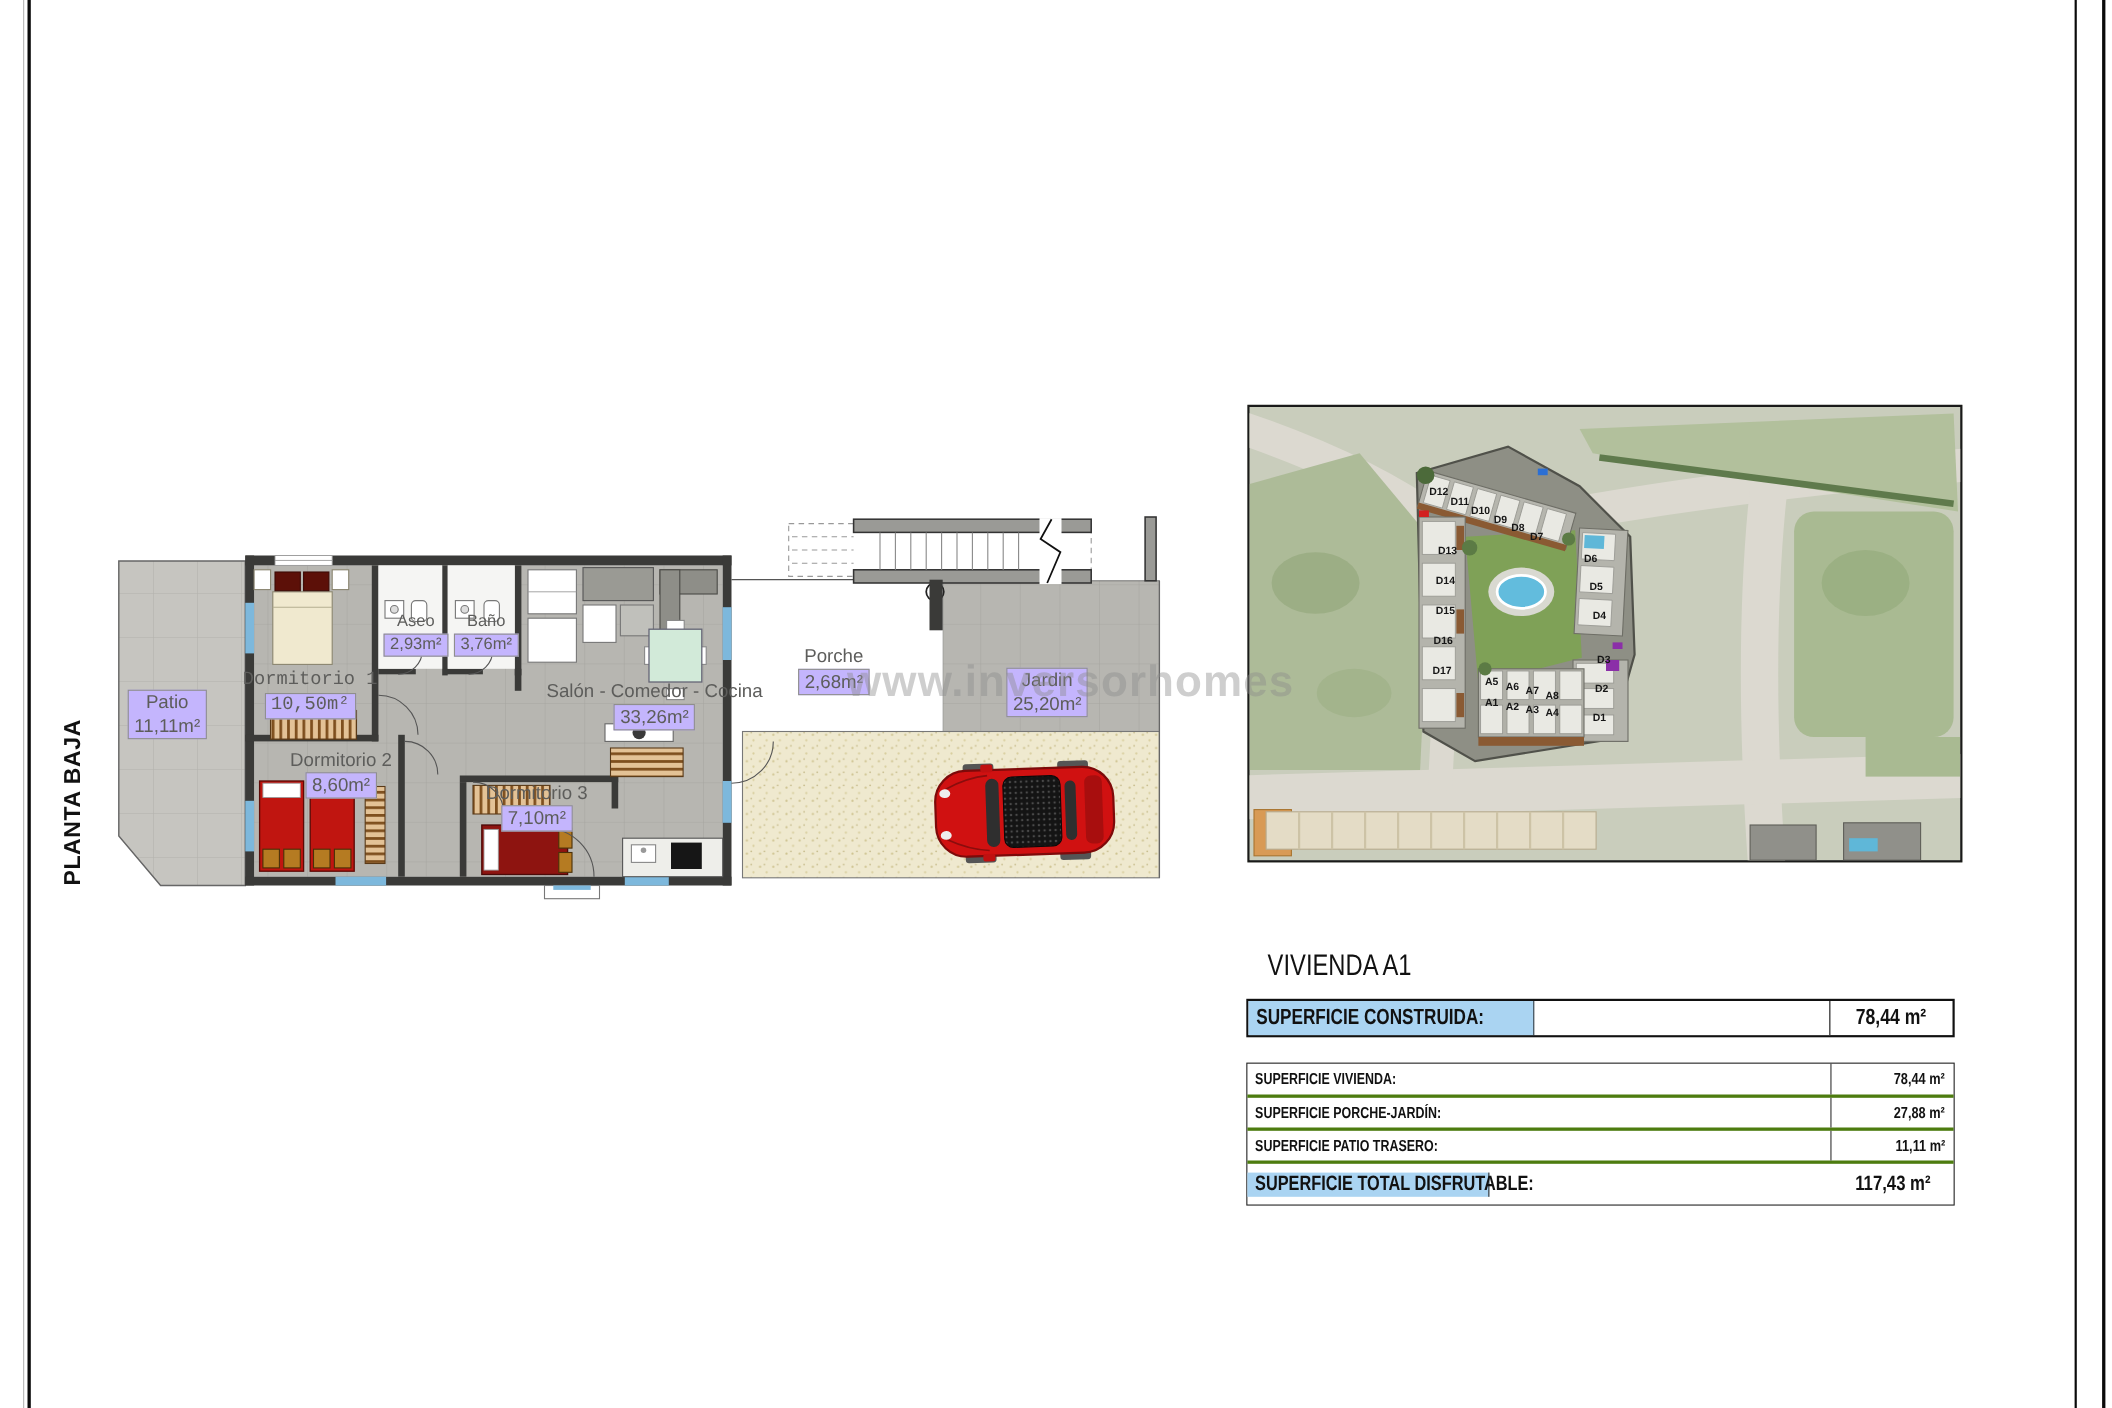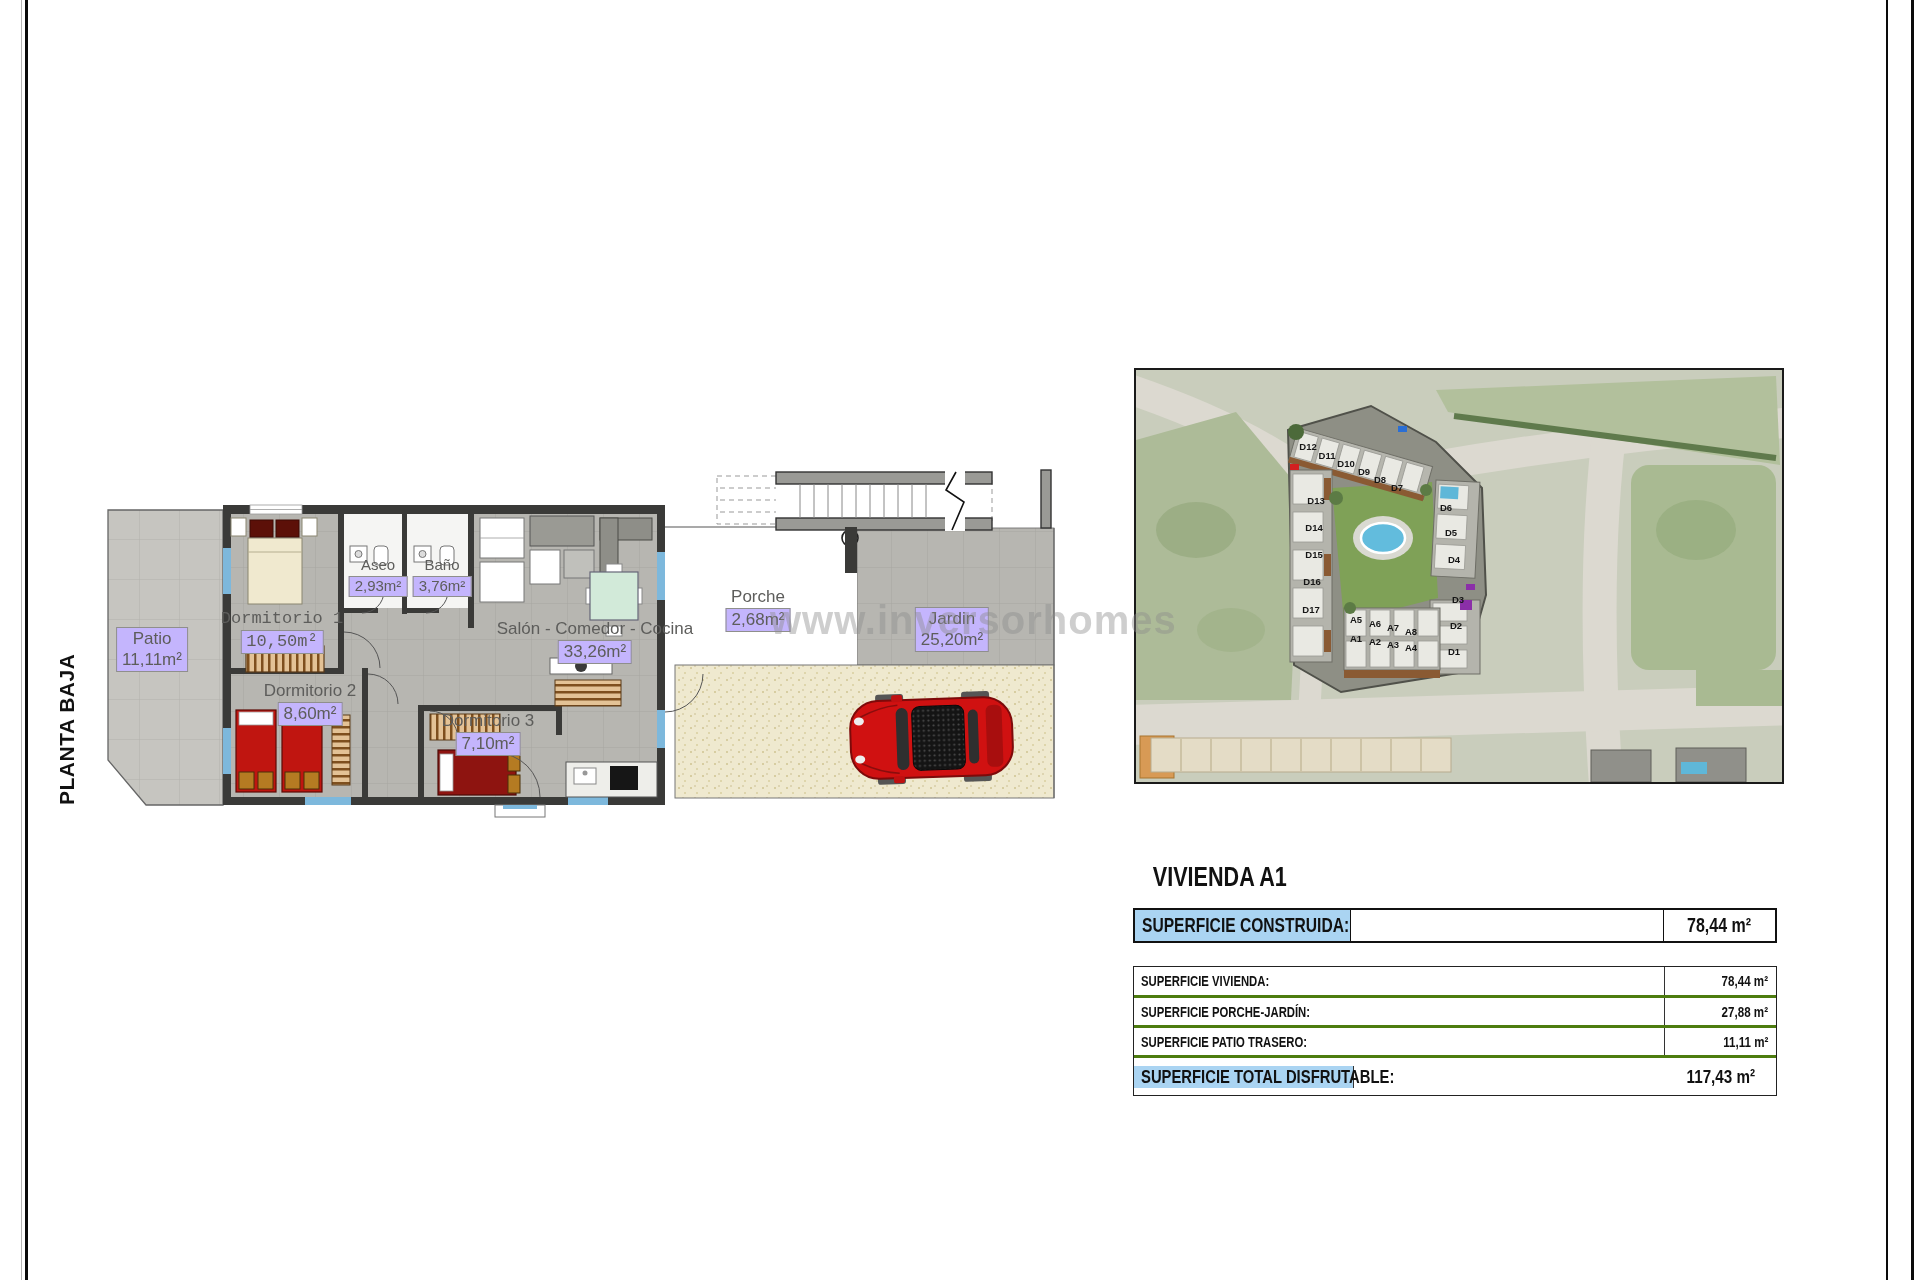--- a/index.html
+++ b/index.html
@@ -29,25 +29,25 @@
 
   #map{position:absolute;left:1134px;top:368px;width:646px;height:412px;
     border:2px solid #1a1a1a;background:#c9cdbc;}
   .unit-label{font-family:"Liberation Sans",sans-serif;font-size:9.5px;font-weight:700;fill:#161616;}
 
   .cond,.cond-c,.cond-r{display:inline-block;white-space:nowrap;}
   .cond{transform:scaleX(.78);transform-origin:left center;}
   .cond-c{transform:scaleX(.8);transform-origin:center;}
   .cond-r{transform:scaleX(.8);transform-origin:right center;}
 
-  #vivienda-title{position:absolute;left:1136px;top:862px;font-size:27px;font-weight:700;}
+  #vivienda-title{position:absolute;left:1136px;top:862px;font-size:27px;font-weight:400;}
 
   #table1{position:absolute;left:1133px;top:908px;width:644px;height:35px;
     border:2px solid #111;box-sizing:border-box;display:flex;}
-  #table1 .c1{width:216px;background:#aad4f2;border-right:1.5px solid #111;
+  #table1 .c1{width:260px;background:#aad4f2;border-right:1.5px solid #111;
     display:flex;align-items:center;padding-left:7px;font-size:20px;font-weight:700;box-sizing:border-box;}
   #table1 .c2{flex:1;background:#fff;border-right:1.5px solid #111;box-sizing:border-box;}
   #table1 .c3{width:111px;display:flex;align-items:center;justify-content:center;
     font-size:20px;font-weight:700;box-sizing:border-box;}
 
   #table2{position:absolute;left:1133px;top:966px;width:644px;border:1.5px solid #222;
     box-sizing:border-box;}
   .t2row{display:flex;border-bottom:3px solid #4d7c0f;box-sizing:border-box;}
   .t2row:last-child{border-bottom:none;}
   .t2row .lab{flex:1;display:flex;align-items:center;padding-left:7px;

